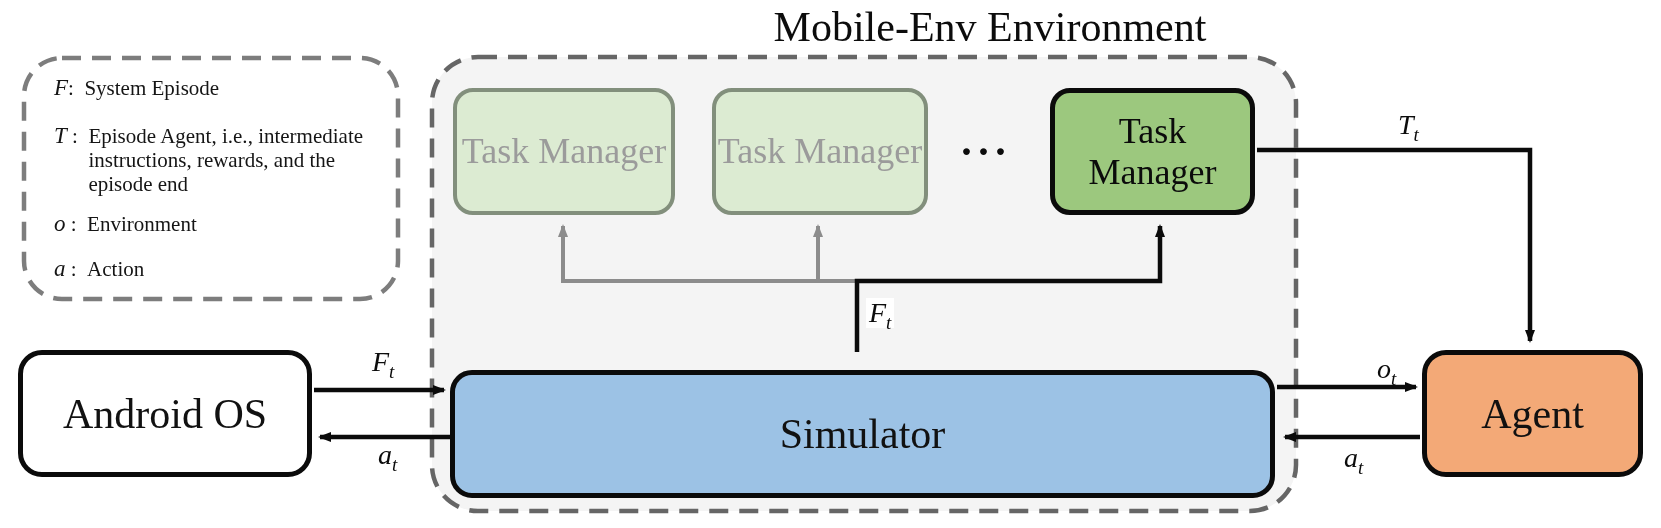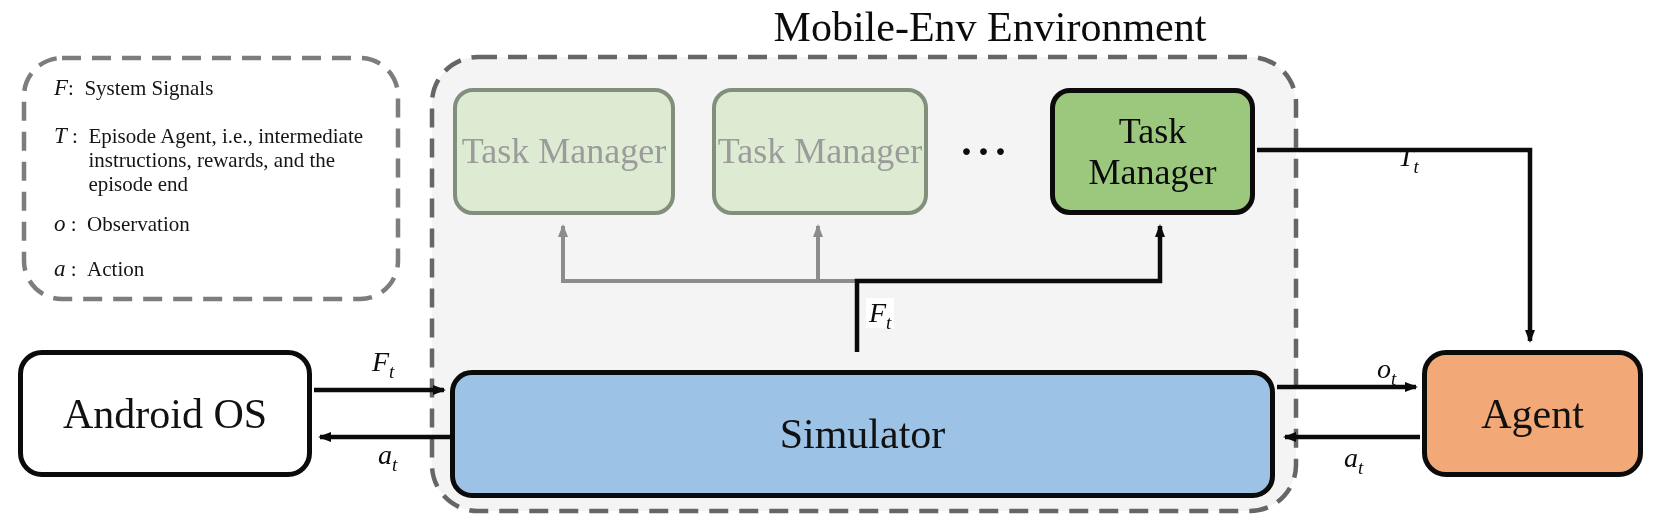--- a/index.html
+++ b/index.html
@@ -67,31 +67,31 @@
   </svg>
 
   <div id="content-layer" class="layer">
 
     <div class="figure-title">Mobile-Env Environment</div>
 
     <div class="legend">
       <div class="legend-row" style="top:19px;">
         <span class="legend-sym">F</span>
           <span class="legend-sep">:  </span>
-        <span class="legend-text"><span>System Signals</span><span class="it"></span><span></span></span>
+        <span class="legend-text"><span>System Episode</span><span class="it"></span><span></span></span>
       </div>
       <div class="legend-row" style="top:67px;">
         <span class="legend-sym">T</span>
           <span class="legend-sep"> :  </span>
         <span class="legend-text"><span>Episode Agent, </span><span class="it">i.e.</span><span>, intermediate instructions, rewards, and the episode end</span></span>
       </div>
       <div class="legend-row" style="top:155px;">
         <span class="legend-sym">o</span>
           <span class="legend-sep"> :  </span>
-        <span class="legend-text"><span>Observation</span><span class="it"></span><span></span></span>
+        <span class="legend-text"><span>Environment</span><span class="it"></span><span></span></span>
       </div>
       <div class="legend-row" style="top:200px;">
         <span class="legend-sym">a</span>
           <span class="legend-sep"> :  </span>
         <span class="legend-text"><span>Action</span><span class="it"></span><span></span></span>
       </div>
     </div>
 
     <div class="node tm tm-faded" style="left:453px;">
       <span class="node-label">Task Manager</span>
@@ -142,21 +142,21 @@
   <div id="label-layer" class="layer">
     <div class="edge-label" style="left:372px;top:347px;">
       <span>F</span><sub>t</sub>
     </div>
     <div class="edge-label" style="left:378px;top:440px;">
       <span>a</span><sub>t</sub>
     </div>
     <div class="edge-label on-bg" style="left:866px;top:298px;">
       <span>F</span><sub>t</sub>
     </div>
-    <div class="edge-label" style="left:1398px;top:110px;margin-top:32px;">
+    <div class="edge-label" style="left:1398px;top:110px;">
       <span>T</span><sub>t</sub>
     </div>
     <div class="edge-label" style="left:1377px;top:354px;text-align:right;">
       <span>o</span><sub>t</sub>
     </div>
     <div class="edge-label" style="left:1344px;top:443px;">
       <span>a</span><sub>t</sub>
     </div>
   </div>
 

